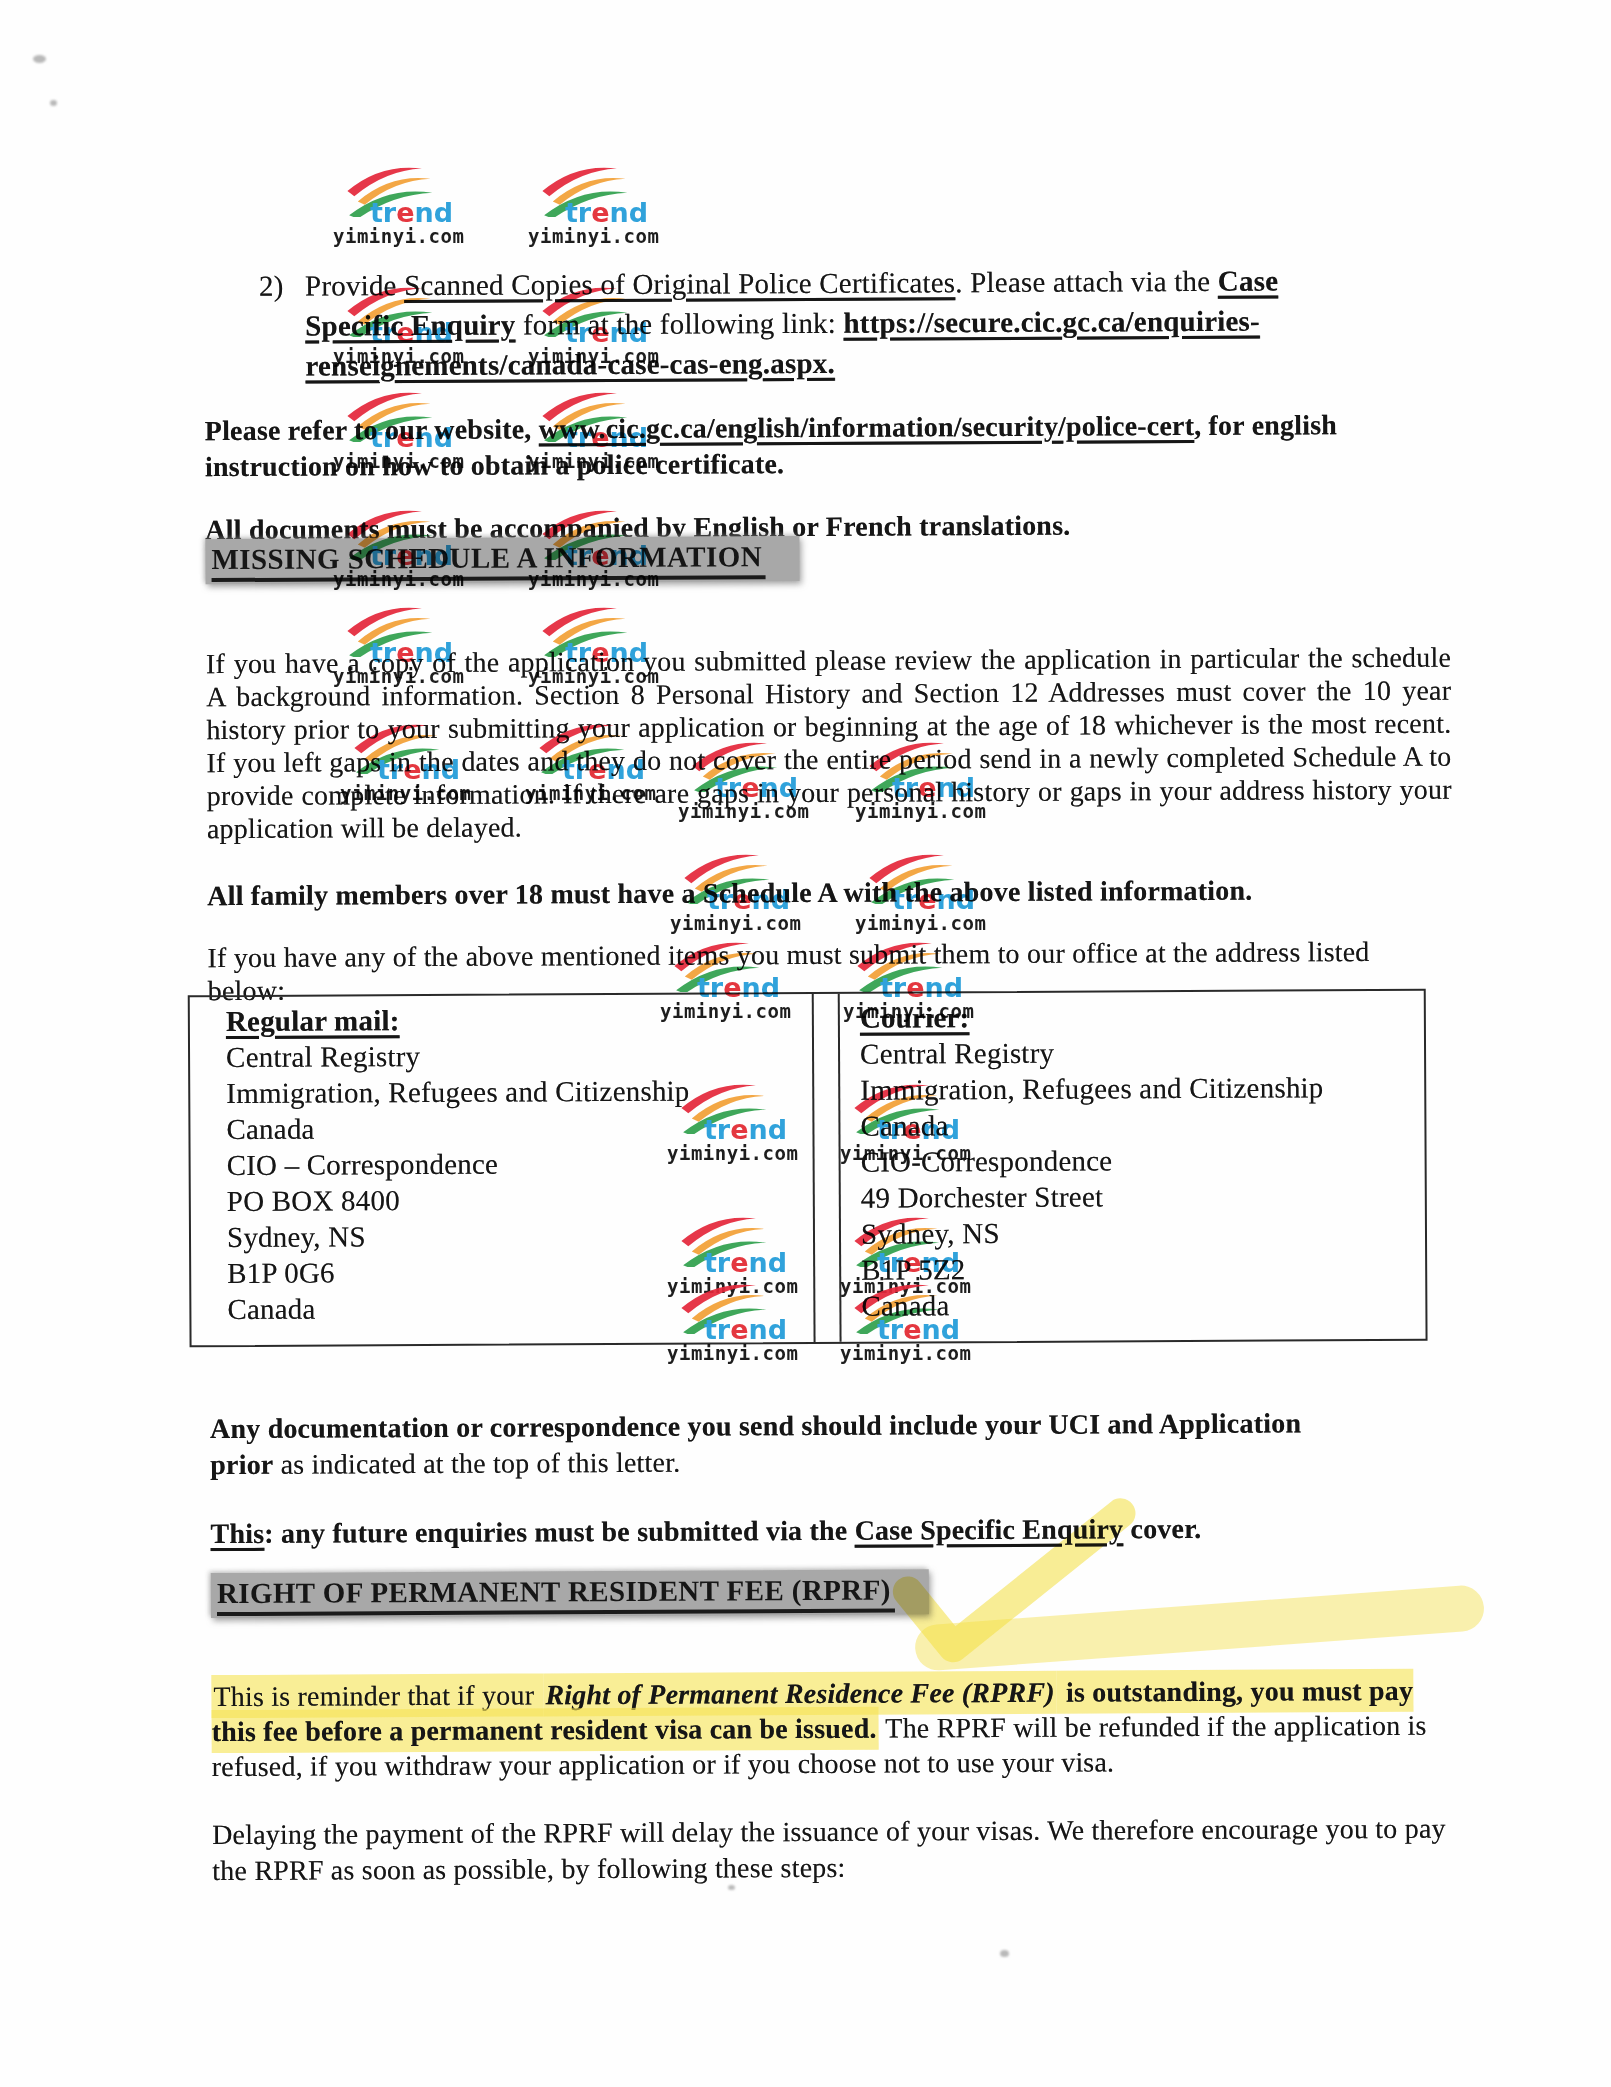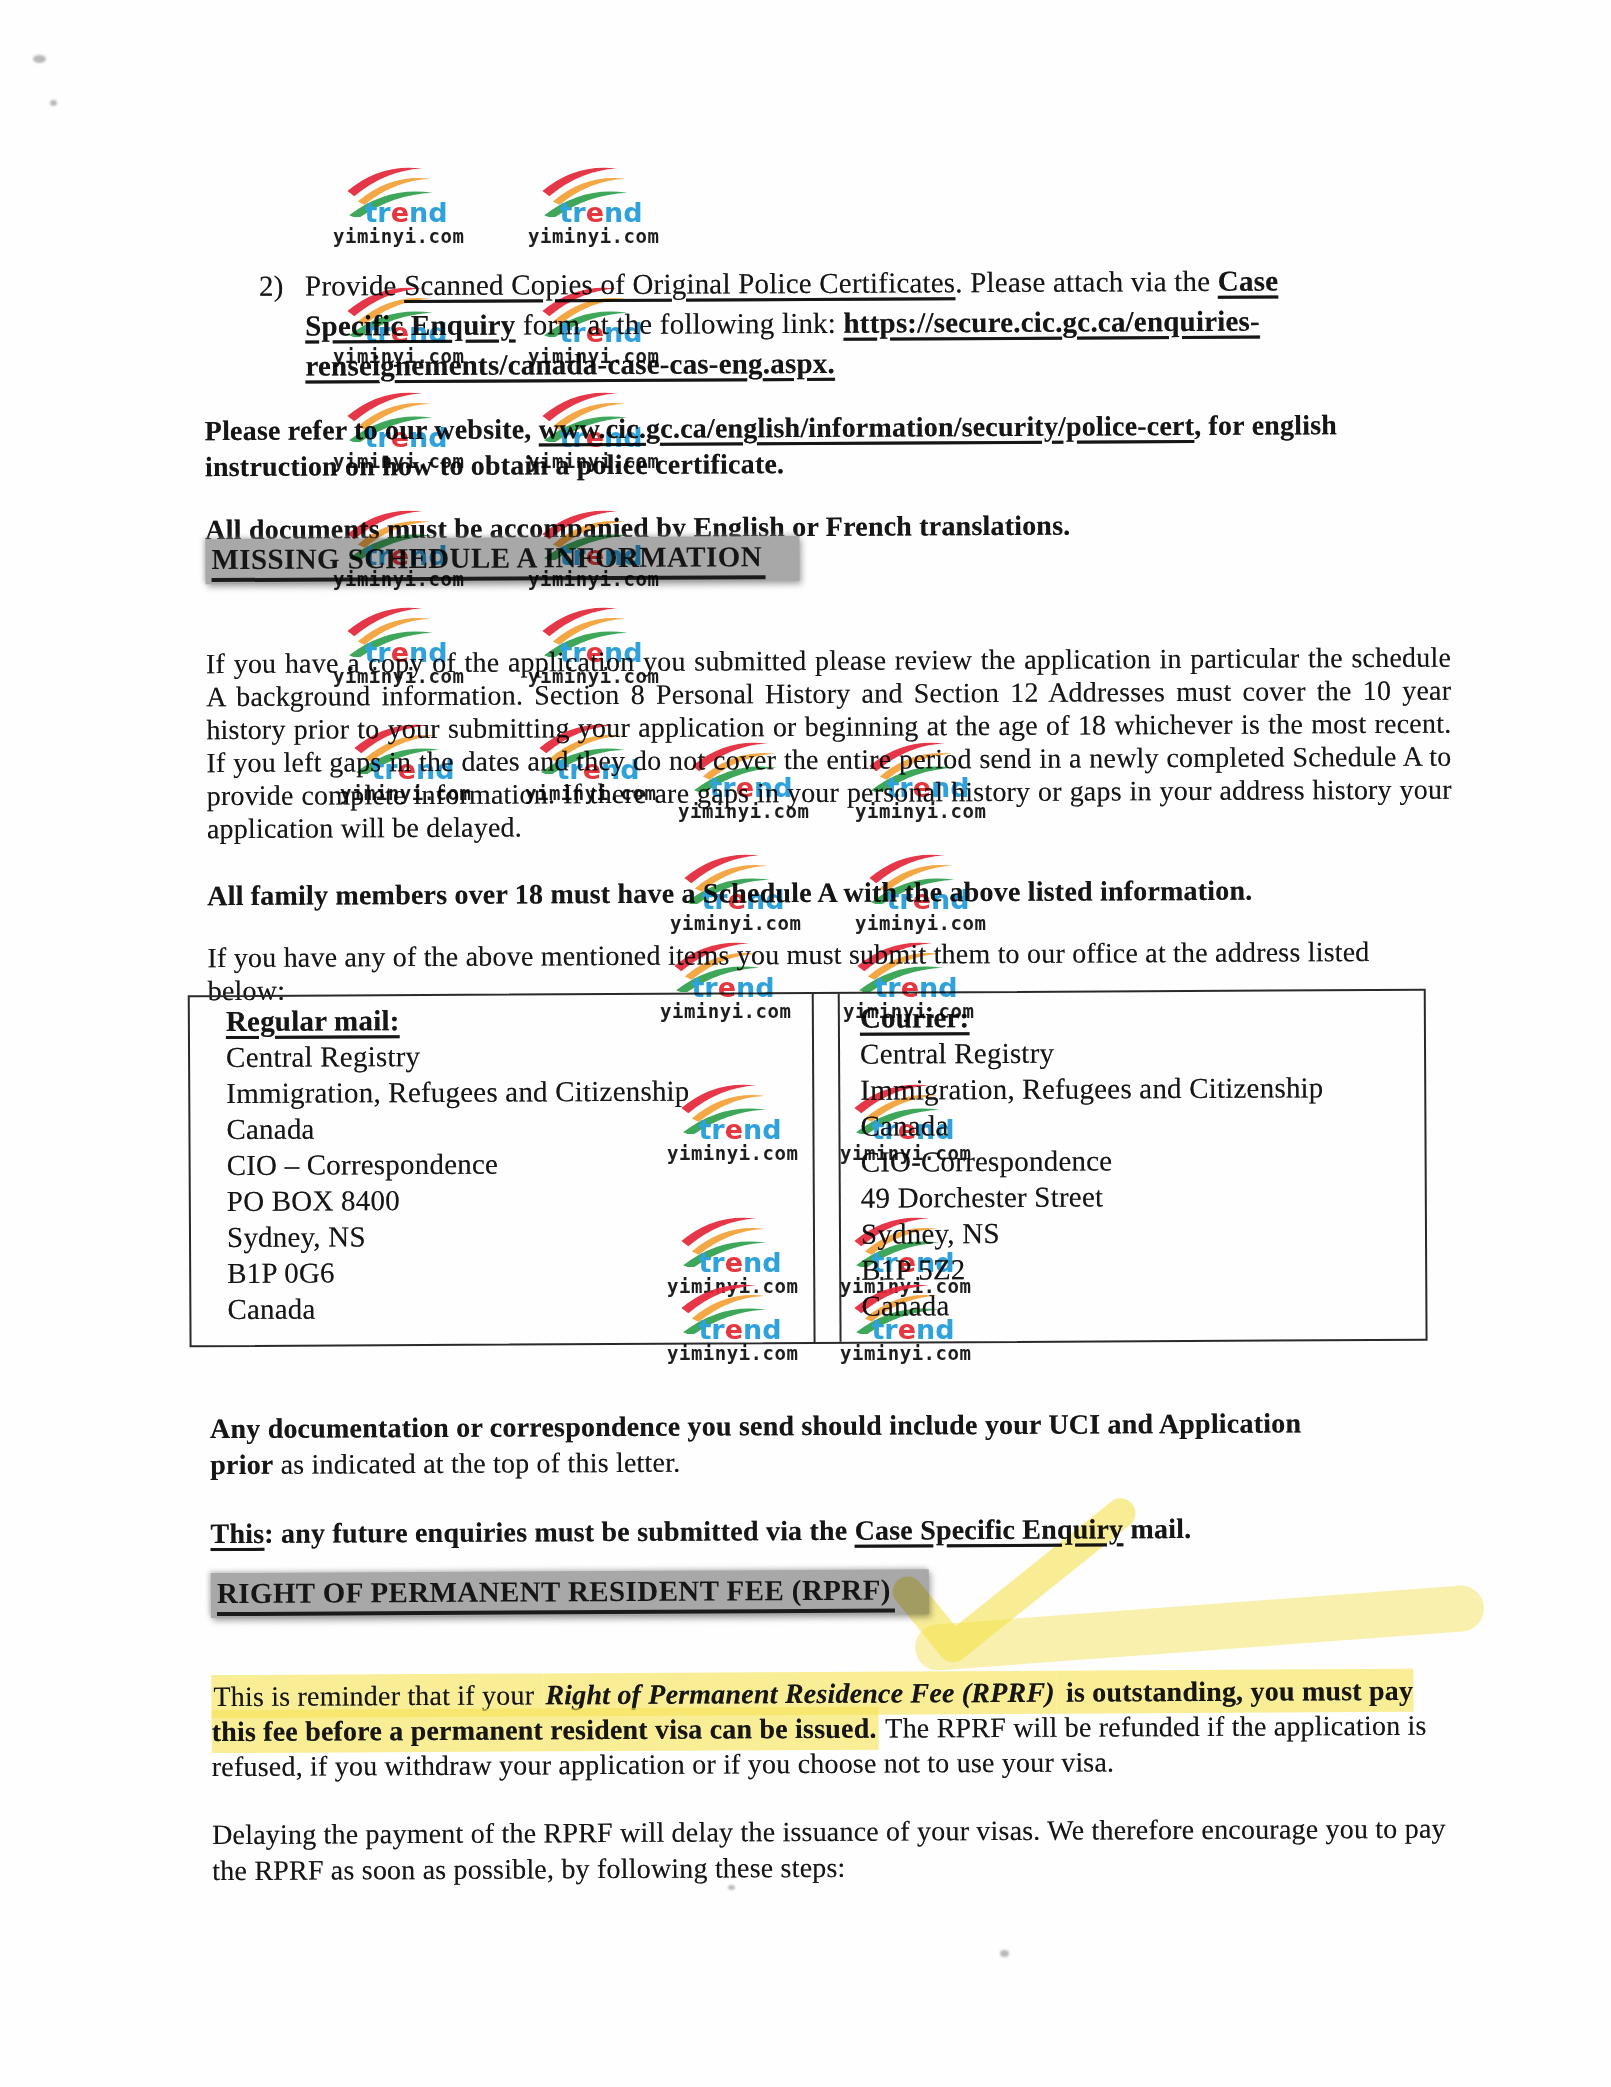--- a/index.html
+++ b/index.html
@@ -34,21 +34,21 @@
         padding:0 4px 3px 0;}
   
   #table{top:992px;left:188px;width:1234px;height:348px;display:grid;grid-template-columns:624px 24px 1fr;
          border:2px solid #2a2a2a;}
   .cell{padding:6px 10px 0 36px;font-size:29px;line-height:36px;}
   .cell.left{border-right:2px solid #2a2a2a;}
   .cell.right{border-left:2px solid #2a2a2a;grid-column:3;padding-left:20px;}
   .cell-head{font-weight:bold;text-decoration:underline;text-decoration-thickness:3px;text-underline-offset:5px;}
   
   .wm-layer{position:absolute;inset:0;pointer-events:none;mix-blend-mode:multiply;}
-  .wm{position:absolute;width:120px;opacity:.92;text-align:center;}
+  .wm{position:absolute;width:120px;opacity:.92;text-align:right;}
   .wm svg{display:block;width:96px;height:52px;margin-left:8px;}
   .wm-brand{font-family:"DejaVu Sans", sans-serif;font-weight:bold;font-size:27px;line-height:20px;
             margin:-14px 0 2px 26px;letter-spacing:0;}
   .wm-brand .wb{color:var(--wm-blue);} .wm-brand .wr{color:var(--wm-red);}
   .wm-domain{font-family:"DejaVu Sans Mono", monospace;font-weight:bold;font-size:19px;color:var(--wm-ink);
              letter-spacing:.5px;white-space:nowrap;margin-left:0;}
   
   .anno{position:absolute;inset:0;pointer-events:none;mix-blend-mode:multiply;}
   
   .speck{position:absolute;background:#b9b9b9;border-radius:50%;filter:blur(1px);}
@@ -106,21 +106,21 @@
             <div>49 Dorchester Street</div>
             <div>Sydney, NS</div>
             <div>B1P 5Z2</div>
             <div>Canada</div>
           </div>
       </div>
     </div>
 
     <p class="block soft" id="p7"><span class="seg seg-b">Any documentation or correspondence you send should include your UCI and Application</span><br><span class="seg seg-b">prior</span><span class="seg"> as indicated at the top of this letter.</span></p>
 
-    <p class="block soft" id="p8"><span class="seg seg-b seg-u">This</span><span class="seg seg-b">: any future enquiries must be submitted via the </span><span class="seg seg-b seg-u">Case Specific Enquiry</span><span class="seg seg-b"> mail.</span></p>
+    <p class="block soft" id="p8"><span class="seg seg-b seg-u">This</span><span class="seg seg-b">: any future enquiries must be submitted via the </span><span class="seg seg-b seg-u">Case Specific Enquiry</span><span class="seg seg-b"> cover.</span></p>
 
     <h2 class="block" id="h2" style="margin:0;">
       <span class="hbar">
         <span class="htxt">RIGHT OF PERMANENT RESIDENT FEE (RPRF)</span>
       </span>
     </h2>
 
     <p class="block soft" id="p9"><span class="seg seg-h">This is reminder that if your </span><span class="seg seg-b seg-i seg-h">Right of Permanent Residence Fee (RPRF)</span><span class="seg seg-b seg-h"> is outstanding, you must pay this fee before a permanent resident visa can be issued.</span><span class="seg"> The RPRF will be refunded if the application is refused, if you withdraw your application or if you choose not to use your visa.</span></p>
 
     <p class="block soft" id="p10">Delaying the payment of the RPRF will delay the issuance of your visas. We therefore encourage you to pay the RPRF as soon as possible, by following these steps:</p>

